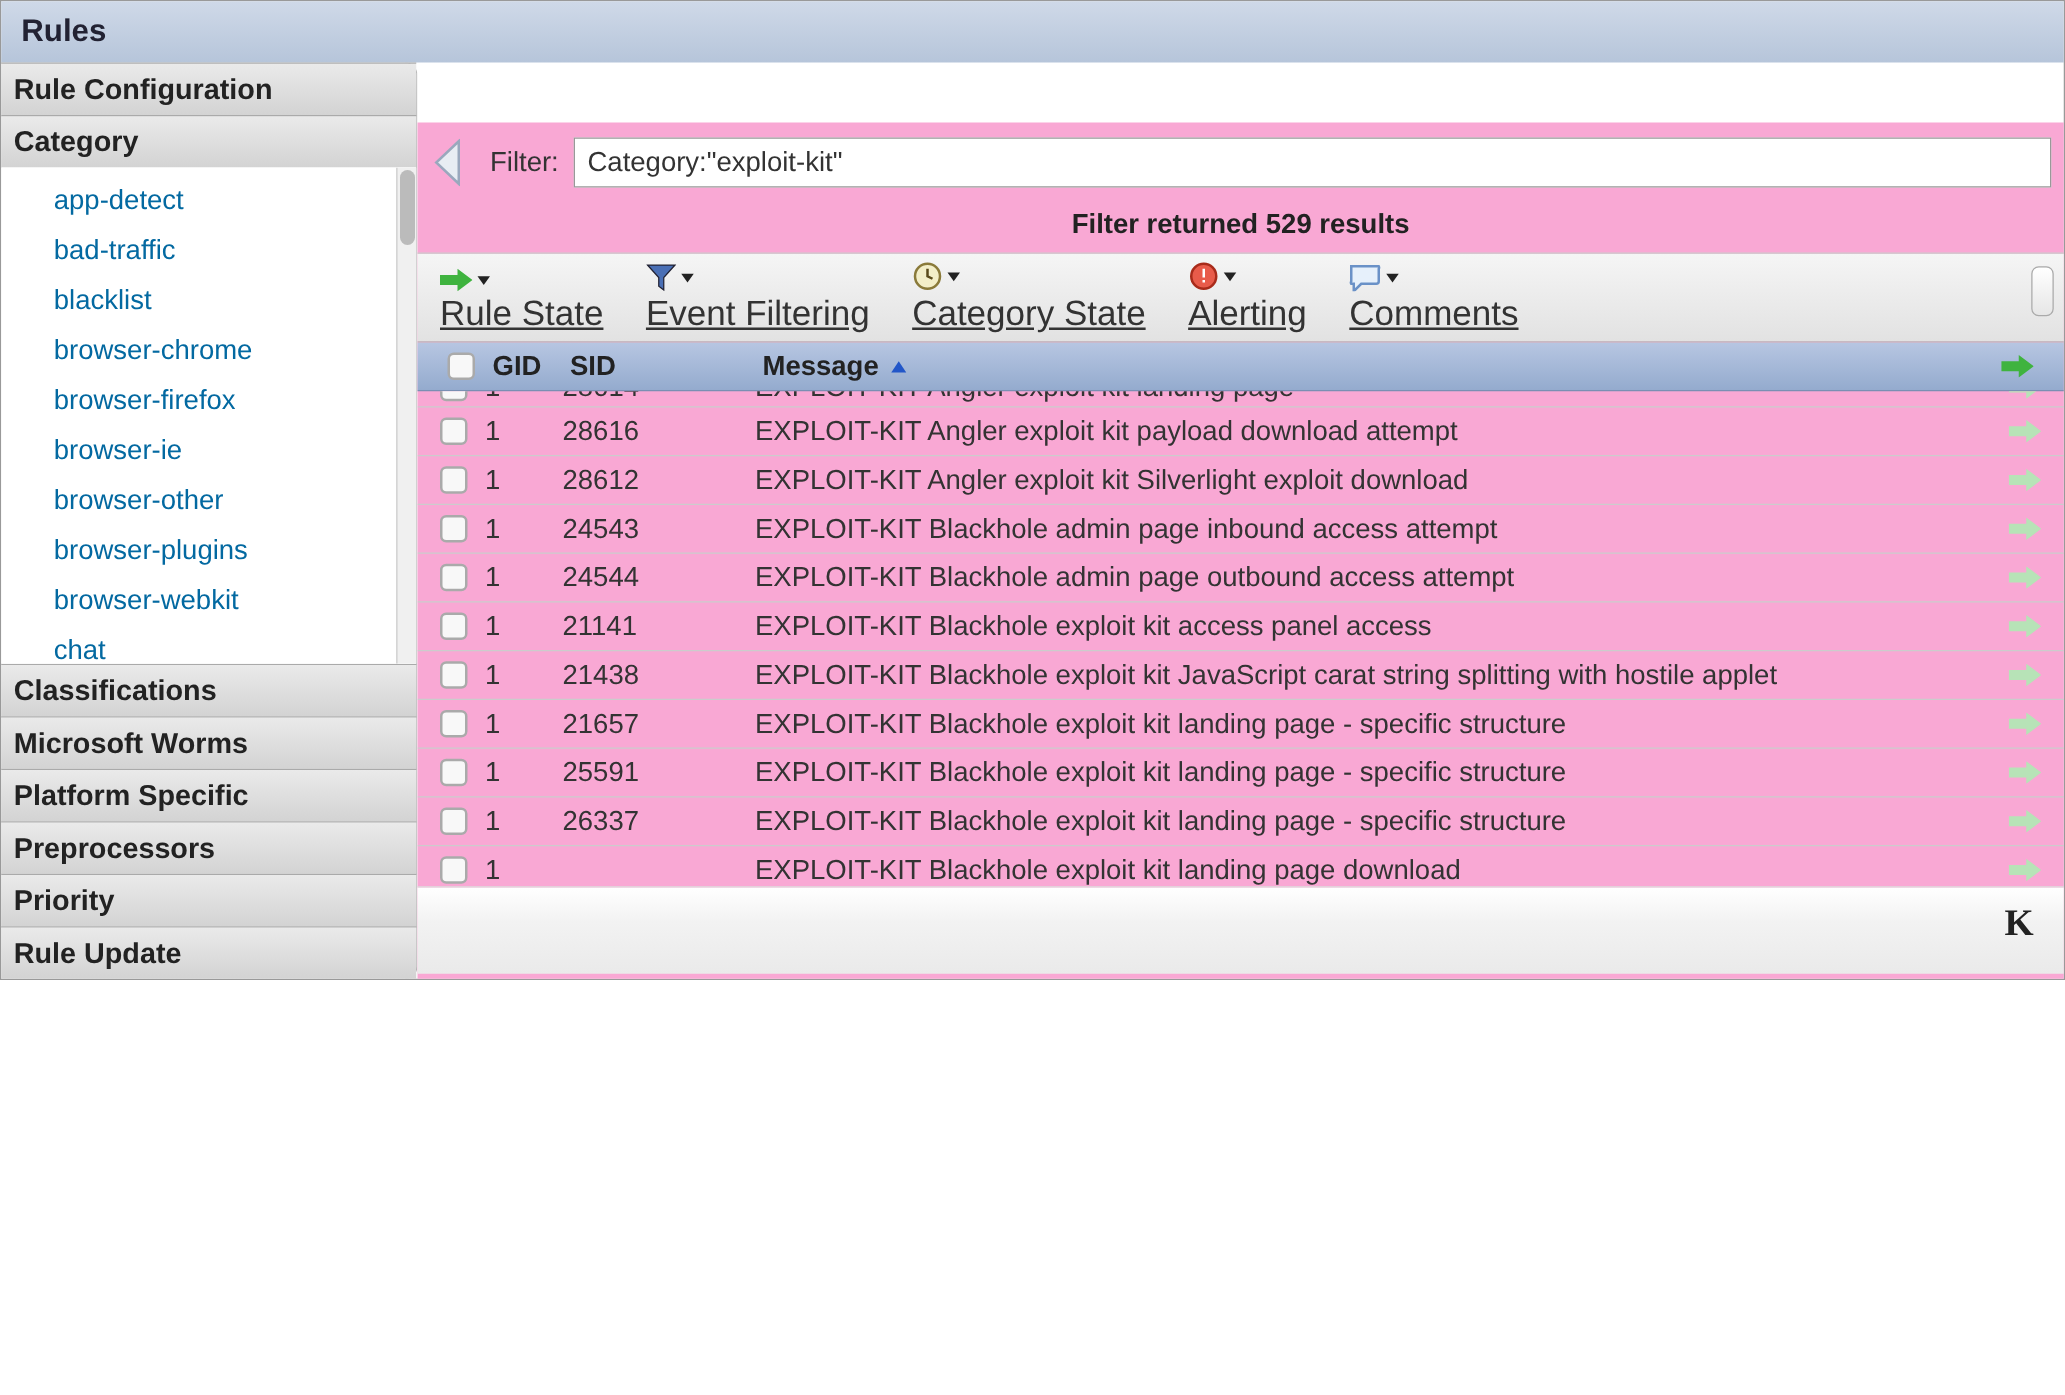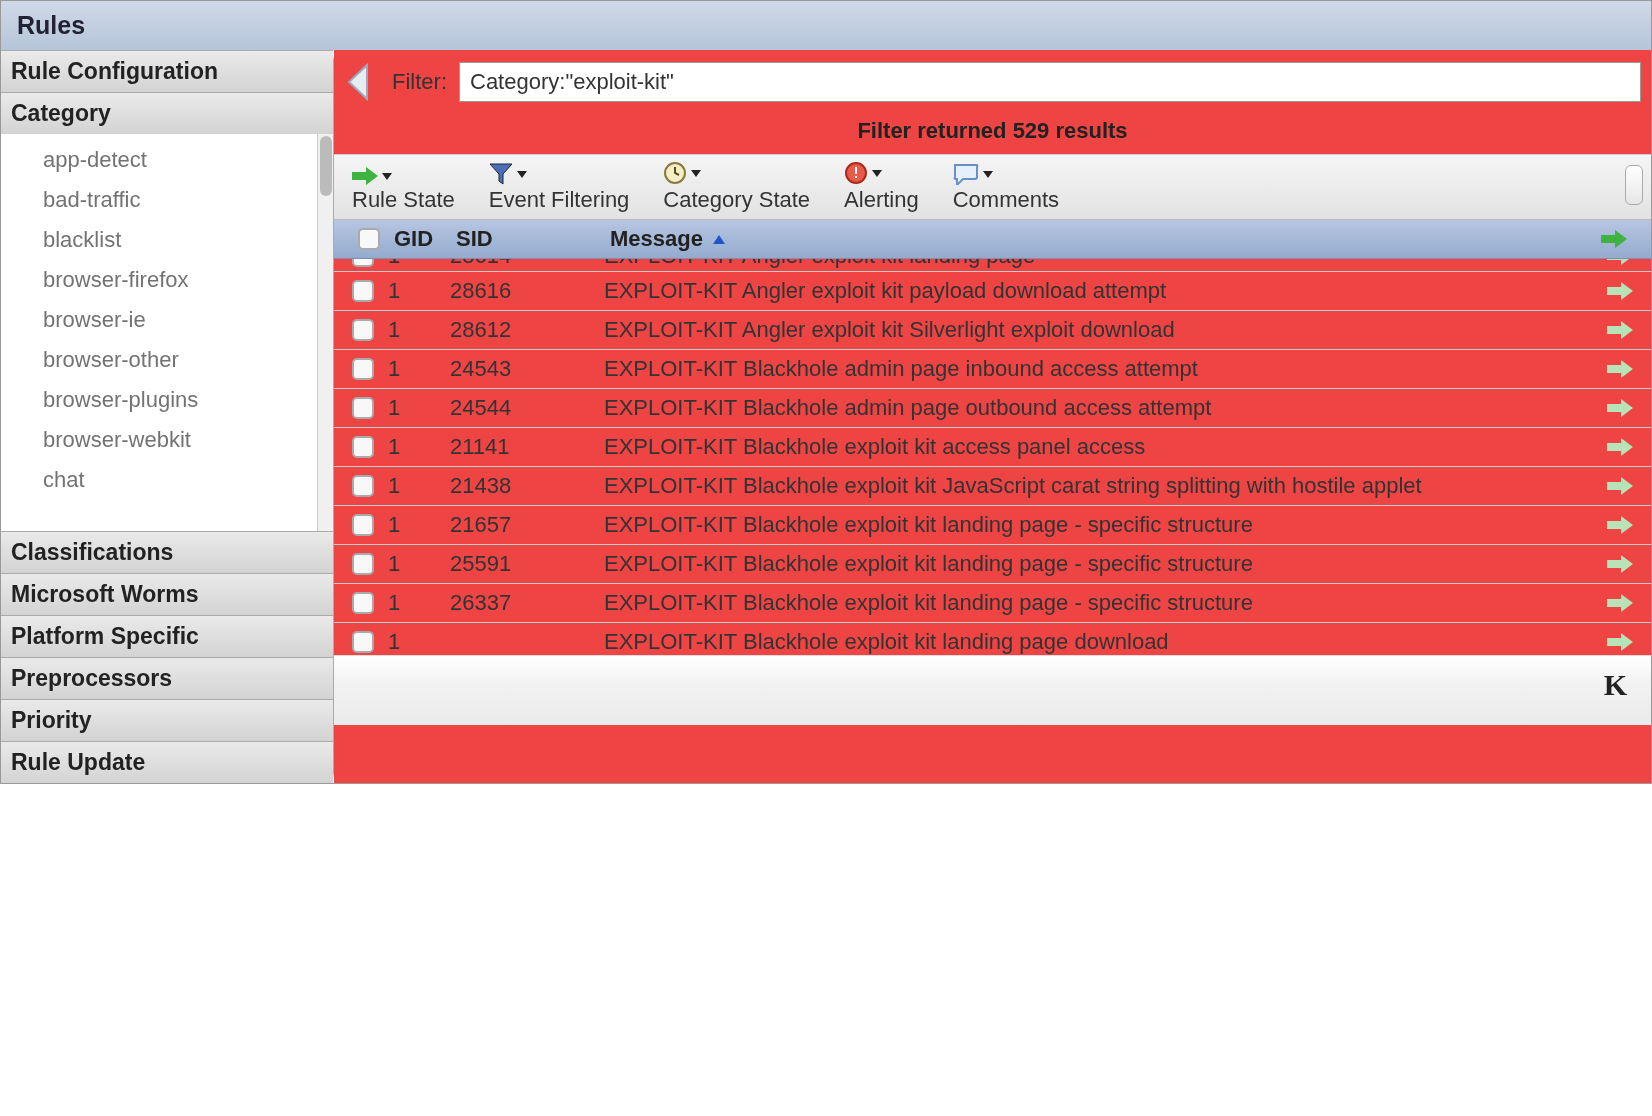--- a/index.html
+++ b/index.html
@@ -49,21 +49,21 @@
   background: #fff;
   position: relative;
   height: 397px;
   overflow: hidden;
 }
 .sidebar-list-inner {
   padding: 6px 0;
 }
 .sidebar-item {
   padding: 7px 10px 7px 42px;
-  color: #737373;
+  color: #0369a1;
   font-size: 22px;
   cursor: pointer;
 }
 .sidebar-scrollbar {
   position: absolute;
   right: 0;
   top: 0;
   width: 16px;
   height: 100%;
   background: #f0f0f0;
@@ -75,21 +75,22 @@
   top: 2px;
   width: 12px;
   height: 60px;
   background: #bbb;
   border-radius: 6px;
 }
 .main {
   flex: 1;
   display: flex;
   flex-direction: column;
-  background: #ef4444;
+  background: #f9a8d4;
+  margin-top: 48px;
 }
 .filter-row {
   display: flex;
   align-items: center;
   padding: 12px 10px 10px 10px;
   gap: 12px;
 }
 .back-arrow {
   width: 30px; height: 40px;
   display: flex; align-items: center; justify-content: center;
@@ -127,21 +128,21 @@
   flex-direction: column;
   align-items: flex-start;
   gap: 2px;
   cursor: pointer;
 }
 .toolbar-icon-row {
   display: flex;
   align-items: center;
   gap: 4px;
 }
-.toolbar-label { font-size: 22px; color: #333; }
+.toolbar-label { font-size: 28px; color: #333; text-decoration: underline; }
 .caret-down {
   width: 0; height: 0;
   border-left: 5px solid transparent;
   border-right: 5px solid transparent;
   border-top: 7px solid #222;
 }
 .toolbar-right-btn {
   position: absolute;
   right: 8px;
   top: 10px;
@@ -226,20 +227,21 @@
     <div class="sidebar">
       <div id="sections-top">
           <div class="sidebar-section-header">Rule Configuration</div>
           <div class="sidebar-section-header">Category</div>
         </div>
       <div class="sidebar-list">
         <div class="sidebar-list-inner" id="cat-items">
             <div class="sidebar-item">app-detect</div>
             <div class="sidebar-item">bad-traffic</div>
             <div class="sidebar-item">blacklist</div>
+            <div class="sidebar-item">browser-chrome</div>
             <div class="sidebar-item">browser-firefox</div>
             <div class="sidebar-item">browser-ie</div>
             <div class="sidebar-item">browser-other</div>
             <div class="sidebar-item">browser-plugins</div>
             <div class="sidebar-item">browser-webkit</div>
             <div class="sidebar-item">chat</div>
           </div>
         <div class="sidebar-scrollbar">
           <div class="sidebar-scroll-thumb"></div>
         </div>

